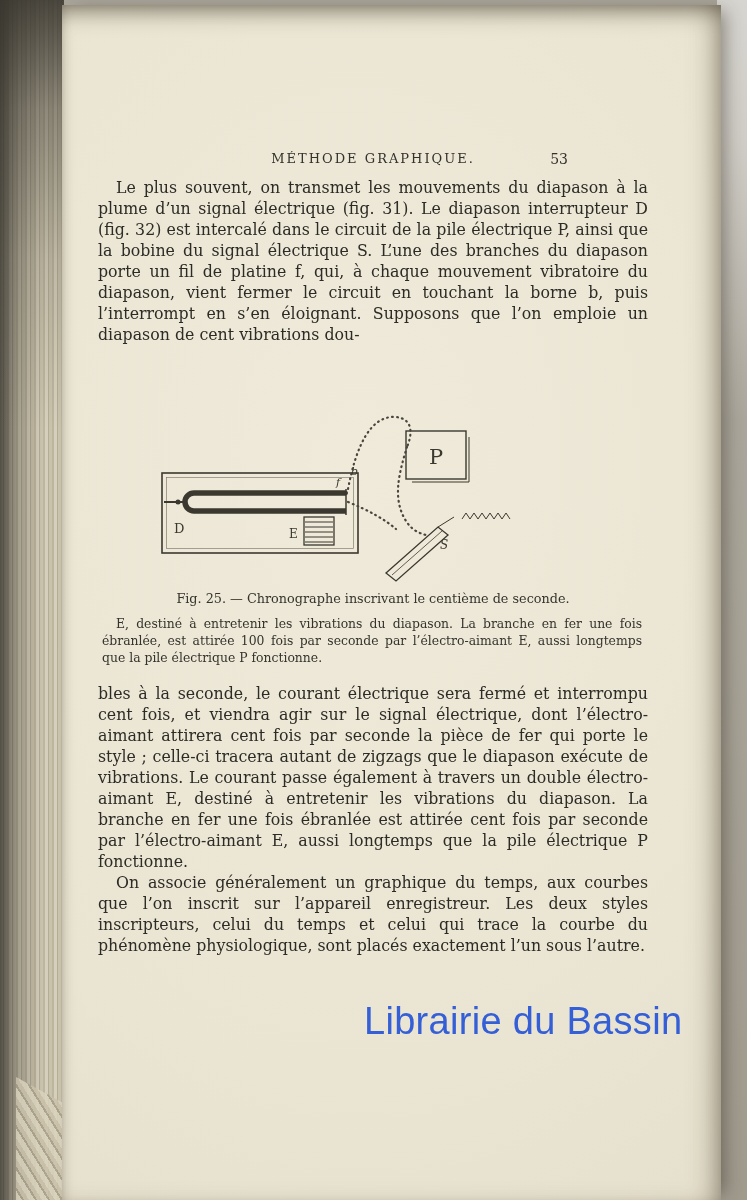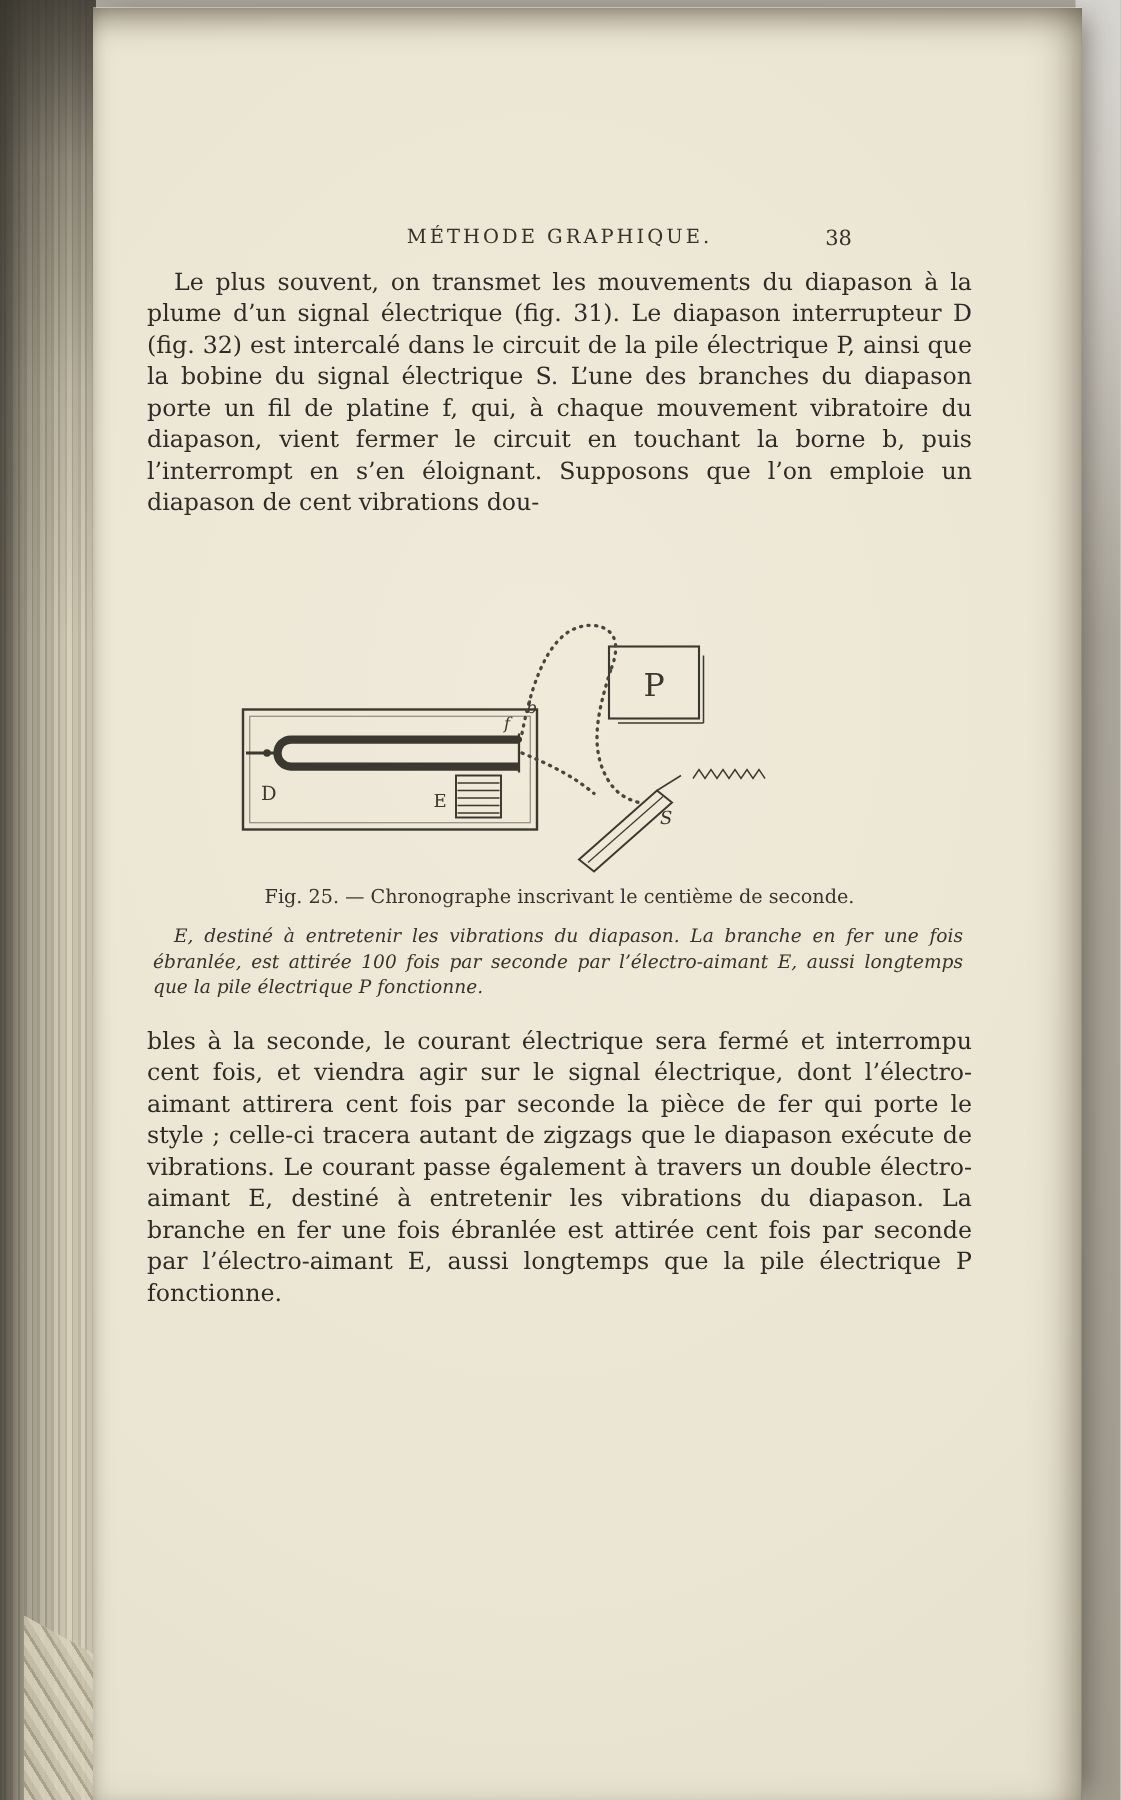--- a/index.html
+++ b/index.html
@@ -47,21 +47,21 @@
   .block-bottom { position:absolute; top:678px; left:0; width:100%; }
   p.body { font-size:15.8px; line-height:21px; text-align:justify; color:#2d2b25; }
   p.indent { text-indent:18px; }
 
   .figure { position:absolute; top:402px; left:58px; width:400px; height:180px; }
   .figure svg { display:block; width:400px; height:180px; }
 
   .figure-caption { position:absolute; top:586px; left:0; width:100%; text-align:center;
     font-size:12.8px; color:#35332c; }
   .figure-note { position:absolute; top:610px; left:4px; width:540px; font-size:12.4px;
-    line-height:17px; text-align:justify; text-indent:14px; color:#35332c;font-style:italic; }
+    line-height:17px; text-align:justify; text-indent:14px; color:#35332c; }
 
   .watermark { position:absolute; left:364px; top:1000px;
     font-family:"Liberation Sans",sans-serif; font-size:38px; font-weight:400;
     color:#2b58d8; opacity:.95; letter-spacing:.3px; white-space:nowrap; }
 
   .eng { stroke:#3b382f; fill:none; }
   .eng-text { fill:#3b382f; stroke:none; font-family:"DejaVu Serif",serif; }
   .italic { font-style:italic; }
 </style>
 </head>
@@ -71,21 +71,21 @@
 
   <div class="bg-right"></div>
   <div class="edges-left"></div>
   <div class="corner-bl"></div>
 
   <div class="page">
     <div class="content">
 
       <div class="header-row">
         <span class="header-title">MÉTHODE GRAPHIQUE.</span>
-        <span class="page-number">38</span>
+        <span class="page-number">53</span>
       </div>
 
       <div class="block-top">
         <p class="body indent">Le plus souvent, on transmet les mouvements du diapason à la plume d’un signal électrique (fig. 31). Le diapason interrupteur D (fig. 32) est intercalé dans le circuit de la pile électrique P, ainsi que la bobine du signal électrique S. L’une des branches du diapason porte un fil de platine f, qui, à chaque mouvement vibratoire du diapason, vient fermer le circuit en touchant la borne b, puis l’interrompt en s’en éloignant. Supposons que l’on emploie un diapason de cent vibrations dou-</p>
       </div>
 
       <div class="figure">
         <svg viewBox="0 0 400 180">
 
           <g>
@@ -138,19 +138,21 @@
           <text class="eng-text italic" x="284" y="142" font-size="12">S</text>
         </svg>
       </div>
 
       <div class="figure-caption">Fig. 25. — Chronographe inscrivant le centième de seconde.</div>
 
       <div class="figure-note">E, destiné à entretenir les vibrations du diapason. La branche en fer une fois ébranlée, est attirée 100 fois par seconde par l’électro-aimant E, aussi longtemps que la pile  électrique P fonctionne.</div>
 
       <div class="block-bottom">
         <p class="body">bles à la seconde, le courant électrique sera fermé et interrompu cent fois, et viendra agir sur le signal électrique, dont l’électro-aimant attirera cent fois par seconde la pièce de fer qui porte le style ; celle-ci tracera autant de zigzags que le diapason exécute de vibrations. Le courant passe également à travers un double électro-aimant E, destiné à entretenir les vibrations du diapason. La branche en fer une fois ébranlée est attirée cent fois par seconde par l’électro-aimant E, aussi longtemps que la pile électrique P fonctionne.</p>
+        <p class="body indent">On associe généralement un graphique du temps, aux courbes que l’on inscrit sur l’appareil enregistreur. Les deux styles inscripteurs, celui du temps et celui qui trace la courbe du phénomène physiologique, sont placés exactement l’un sous l’autre.</p>
       </div>
 
     </div>
   </div>
 
+  <div class="watermark">Librairie du Bassin</div>
 
 </div>
 
 </body></html>

